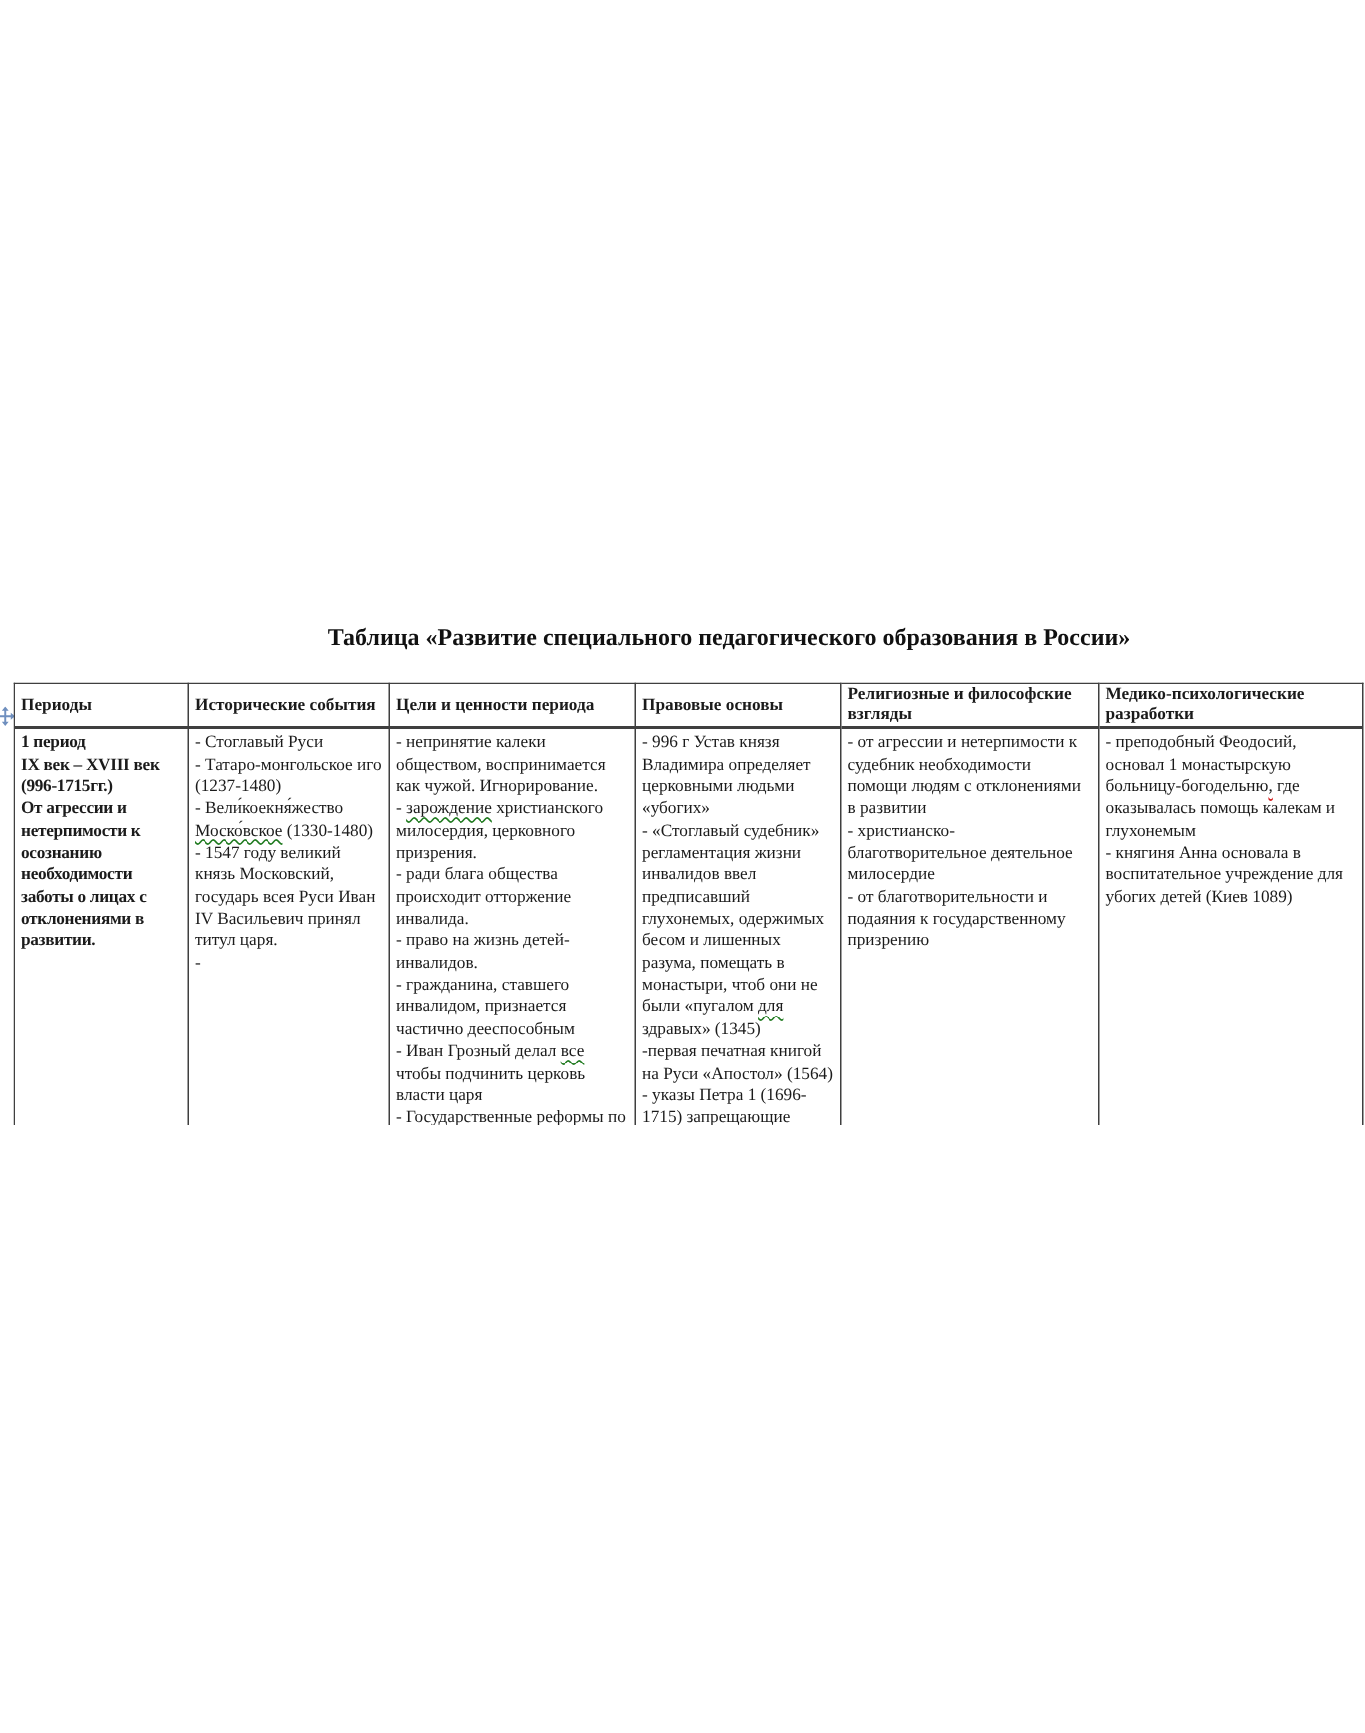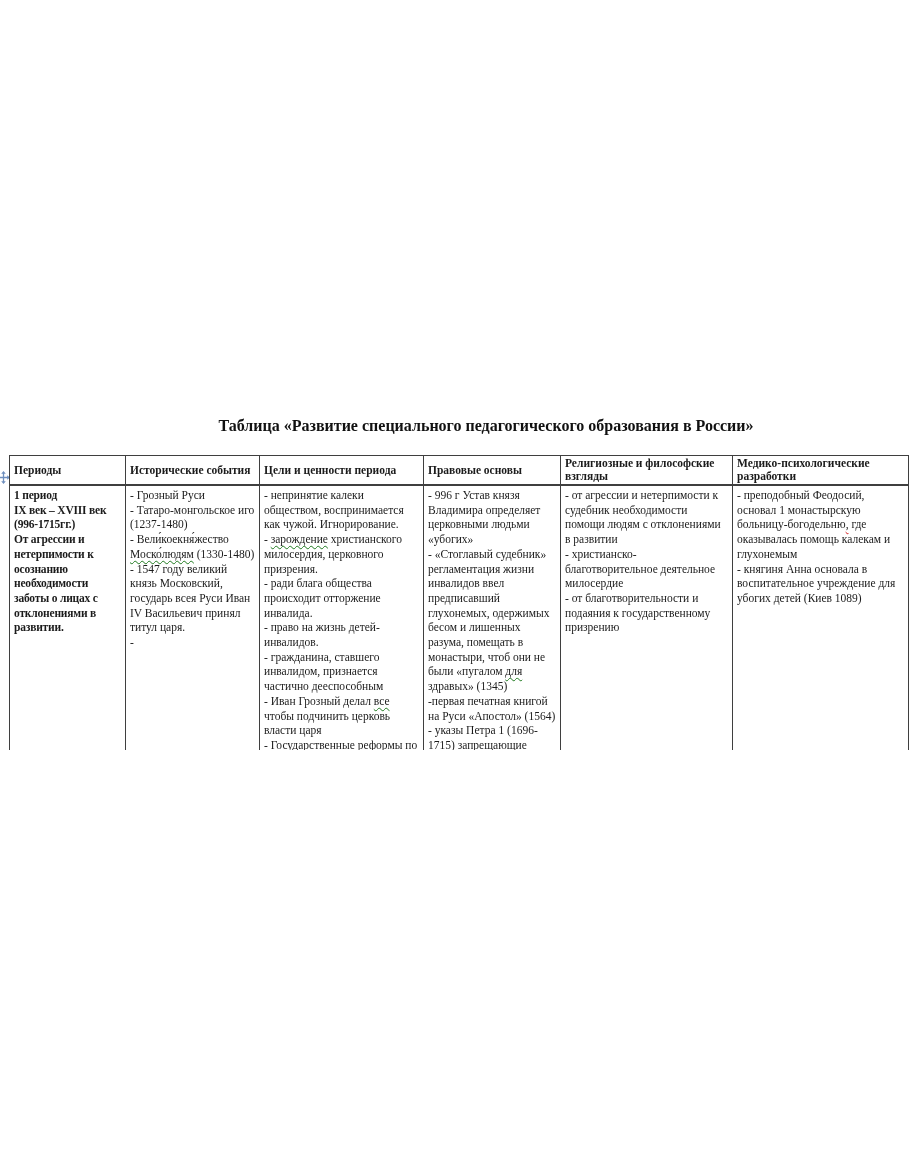--- a/index.html
+++ b/index.html
@@ -99,23 +99,23 @@
     </thead>
     <tbody>
       <tr id="body-row">
           <td class="cell-periods">
             <div class="item"><span>1 период</span></div>
             <div class="item"><span>IX век – XVIII век</span></div>
             <div class="item"><span>(996-1715гг.)</span></div>
             <div class="item"><span>От агрессии и нетерпимости к осознанию необходимости заботы о лицах с отклонениями в развитии.</span></div>
           </td>
           <td class="cell-historical-events">
-            <div class="item"><span>- Грозный Руси</span></div>
+            <div class="item"><span>- Стоглавый Руси</span></div>
             <div class="item"><span>- Татаро-монгольское иго (1237-1480)</span></div>
-            <div class="item"><span>- Вели́коекня́жество </span><span class="u-green">Моско́людям</span><span> (1330-1480)</span></div>
+            <div class="item"><span>- Вели́коекня́жество </span><span class="u-green">Моско́вское</span><span> (1330-1480)</span></div>
             <div class="item"><span>- 1547 году великий князь Московский, государь всея Руси Иван IV Васильевич принял титул царя.</span></div>
             <div class="item"><span>-</span></div>
           </td>
           <td class="cell-goals-values">
             <div class="item"><span>- непринятие калеки обществом, воспринимается как чужой. Игнорирование.</span></div>
             <div class="item"><span>- </span><span class="u-green">зарождение</span><span> христианского милосердия, церковного призрения.</span></div>
             <div class="item"><span>- ради блага общества происходит отторжение инвалида.</span></div>
             <div class="item"><span>- право на жизнь детей-инвалидов.</span></div>
             <div class="item"><span>- гражданина, ставшего инвалидом, признается частично дееспособным</span></div>
             <div class="item"><span>- Иван Грозный делал </span><span class="u-green">все</span><span> чтобы подчинить церковь власти царя</span></div>

